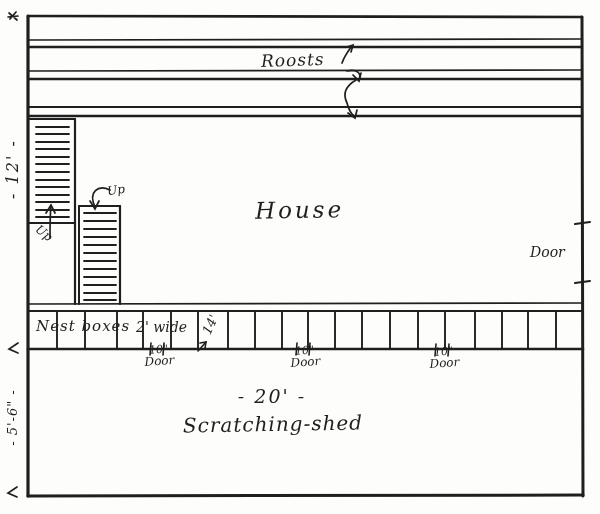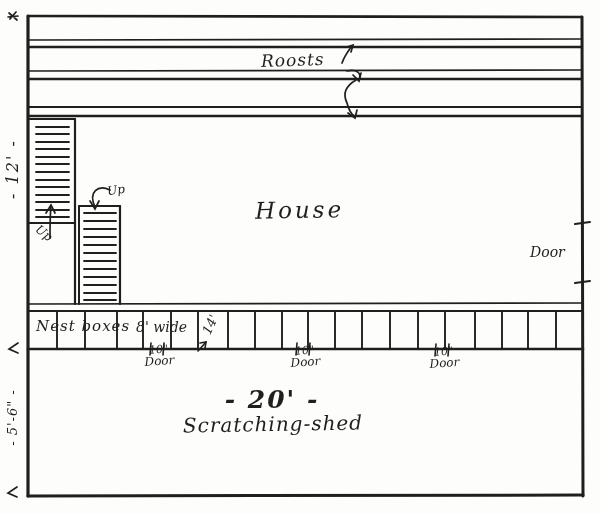--- a/index.html
+++ b/index.html
@@ -17,21 +17,21 @@
   .rdoor{left:530px;top:245px;font-size:14px;}
   .nest{left:36px;top:319px;font-size:15px;letter-spacing:1px;text-align:center;}
   .wide{left:136px;top:320px;font-size:14px;}
   .fourteen{left:200px;top:318px;font-size:13px;transform:rotate(-65deg);transform-origin:center;}
   .dgrp{position:absolute;width:64px;text-align:center;transform:rotate(-4deg);}
   .dgrp .sz{font-size:11px;font-style:italic;}
   .dgrp .wd{font-size:12px;font-style:italic;margin-top:0px;}
   .dg1{left:127px;top:344px;}
   .dg2{left:273px;top:345px;}
   .dg3{left:412px;top:346px;}
-  .twenty{left:222px;top:387px;width:100px;text-align:center;font-size:25px;letter-spacing:2px;font-weight:bold;}
+  .twenty{left:222px;top:387px;width:100px;text-align:center;font-size:19px;letter-spacing:2px;}
   .shed{left:158px;top:414px;width:230px;text-align:center;font-size:20px;letter-spacing:1px;transform:rotate(-1deg);}
   .dim12{left:-42px;top:161px;width:110px;text-align:center;font-size:16px;letter-spacing:2px;transform:rotate(-90deg);}
   .dim56{left:-38px;top:411px;width:100px;text-align:center;font-size:13px;letter-spacing:1px;transform:rotate(-90deg);}
   .up1{left:35px;top:227px;font-size:12px;transform:rotate(38deg);}
   .up2{left:107px;top:184px;font-size:12px;transform:rotate(-8deg);}
 </style>
 </head>
 <body>
 
 <div class="stage">
@@ -169,21 +169,21 @@
       </g>
     </g>
   </svg>
 
   <div class="lbl roosts">Roosts</div>
   <div class="lbl house">House</div>
   <div class="lbl rdoor">Door</div>
   <div class="lbl up1">Up</div>
   <div class="lbl up2">Up</div>
   <div class="lbl nest">Nest boxes</div>
-  <div class="lbl wide">8' wide</div>
+  <div class="lbl wide">2' wide</div>
   <div class="lbl fourteen">14'</div>
 
   <div class="lbl dgrp dg1">
     <div class="sz">10"</div>
     <div class="wd">Door</div>
   </div>
   <div class="lbl dgrp dg2">
     <div class="sz">10"</div>
     <div class="wd">Door</div>
   </div>

